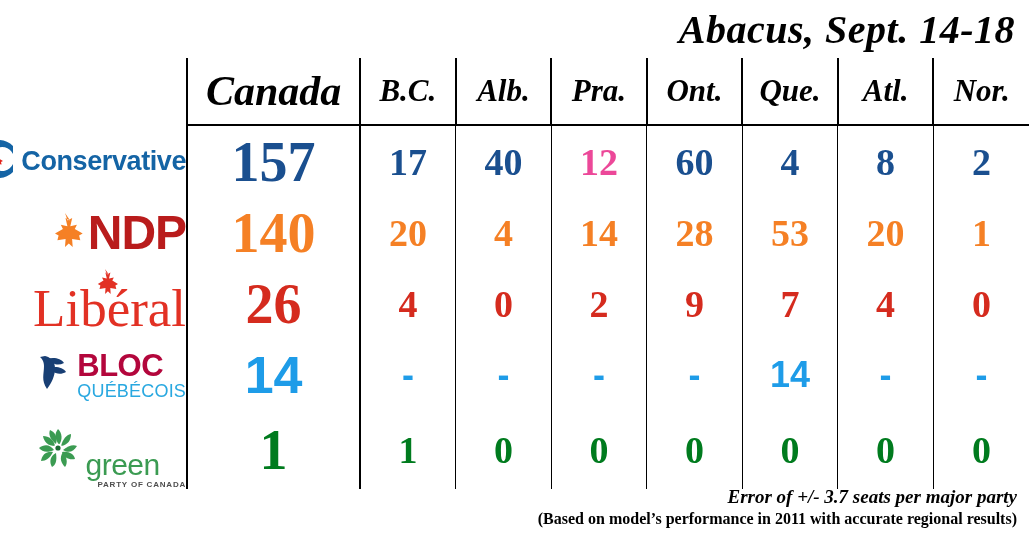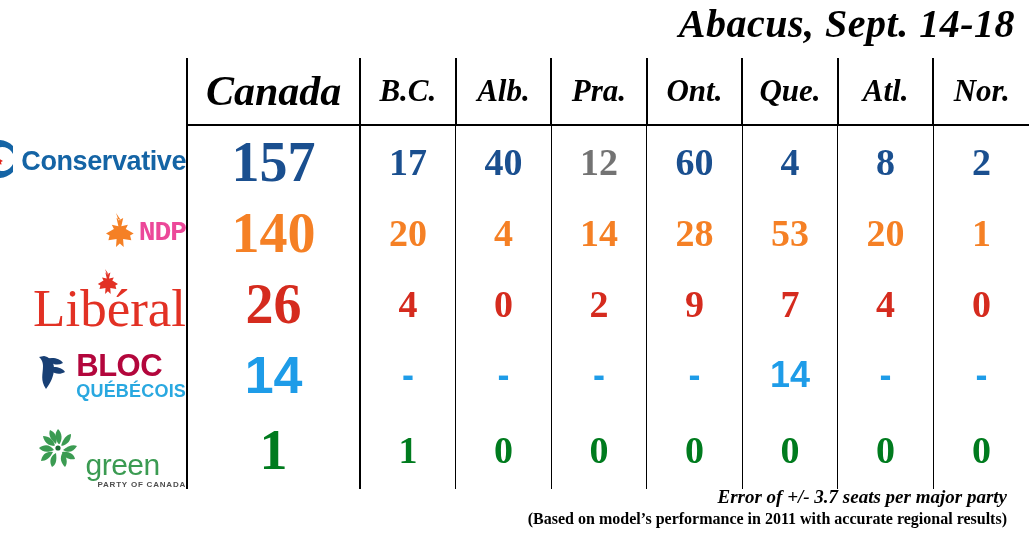--- a/index.html
+++ b/index.html
@@ -16,20 +16,21 @@
   }
 
   
   .title-bar {
     position: absolute;
     top: 0;
     left: 0;
     width: 1029px;
     height: 58px;
     display: flex;
+    align-items: center;
     justify-content: flex-end;
     padding-right: 14px;
     box-sizing: border-box;
   }
   .title {
     font-family: "Liberation Serif", "DejaVu Serif", serif;
     font-weight: bold;
     font-style: italic;
     font-size: 40px;
     color: #000000;
@@ -142,24 +143,24 @@
     letter-spacing: -0.4px;
   }
 
   
   .logo-ndp {
     display: flex;
     align-items: center;
     gap: 2px;
   }
   .ndp-text {
-    font-family: Liberation Mono, monospace;
-    font-size: 28px;
-    font-weight: bold;
-    color: #ec4899;
+    font-family: Liberation Sans, sans-serif;
+    font-size: 48px;
+    font-weight: bold;
+    color: #b91c1c;
     letter-spacing: -1px;
   }
 
   
   .logo-lib {
     position: relative;
     display: inline-block;
     padding-top: 10px;
   }
   .lib-text {
@@ -190,21 +191,21 @@
   .bloc-top {
     font-family: "Liberation Sans", "DejaVu Sans", sans-serif;
     font-size: 31px;
     font-weight: bold;
     color: #B3063C;
     letter-spacing: -0.5px;
   }
   .bloc-bottom {
     font-family: "Liberation Sans", "DejaVu Sans", sans-serif;
     font-size: 18px;
-    font-weight: bold;
+    font-weight: normal;
     color: #29A8E0;
     letter-spacing: 0.2px;
     margin-top: 1px;
   }
 
   
   .logo-green {
     display: flex;
     align-items: center;
     gap: 4px;
@@ -232,21 +233,21 @@
     margin-top: 1px;
     margin-left: 12px;
   }
 
   
   .footnotes {
     position: absolute;
     left: 0;
     top: 486px;
     width: 1029px;
-    padding-right: 22px;
+    padding-right: 12px;
     box-sizing: border-box;
     text-align: right;
   }
   .foot-1 {
     font-family: "Liberation Serif", "DejaVu Serif", serif;
     font-weight: bold;
     font-style: italic;
     font-size: 19px;
     color: #000;
     line-height: 1.15;
@@ -304,21 +305,21 @@
               <path d="M21 13 l1.6 4.4 2.6-1.2 -1 4.6 3.6-0.6 -1.1 2.2 4.3 2.6 -2 1 0.6 2.6 -4.4-0.7 0.3 4.3 -2-1.8 -2 1.8 0.3-4.3 -4.4 0.7 0.6-2.6 -2-1 4.3-2.6 -1.1-2.2 3.6 0.6 -1-4.6 2.6 1.2Z" fill="#E2231A"></path>
             </svg>
           </span>
           <span class="cons-text">Conservative</span>
         </div>
       </div>
     </td>
     <td class="v-canada" style="color:#1A4F8F">157</td>
     <td class="v-reg" style="color:#1A4F8F">17</td>
     <td class="v-reg" style="color:#1A4F8F">40</td>
-    <td class="v-reg" style="color:#737373">12</td>
+    <td class="v-reg" style="color:#ec4899">12</td>
     <td class="v-reg" style="color:#1A4F8F">60</td>
     <td class="v-reg" style="color:#1A4F8F">4</td>
     <td class="v-reg" style="color:#1A4F8F">8</td>
     <td class="v-reg last" style="color:#1A4F8F">2</td>
   </tr>
 
   <tr class="data-row row-ndp">
     <td class="logo-cell">
       <div class="logo-wrap">
         <div class="logo-ndp">

